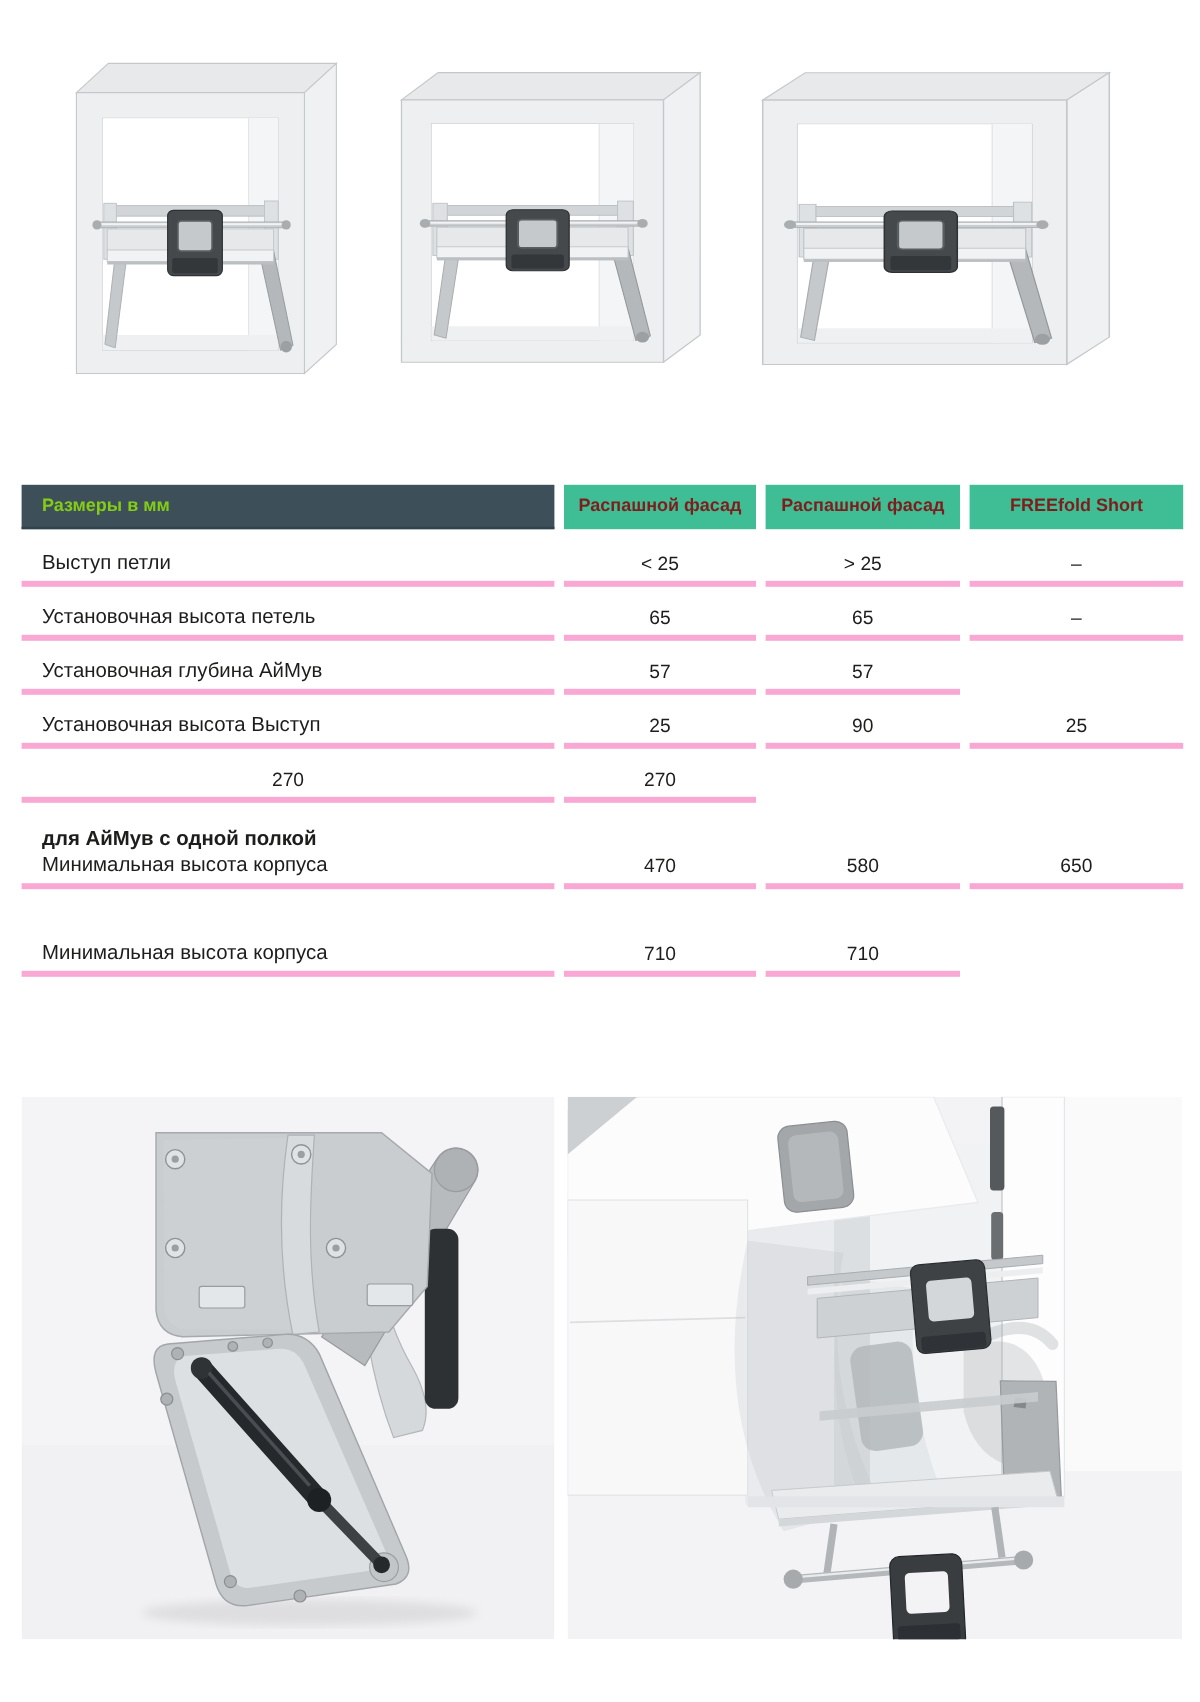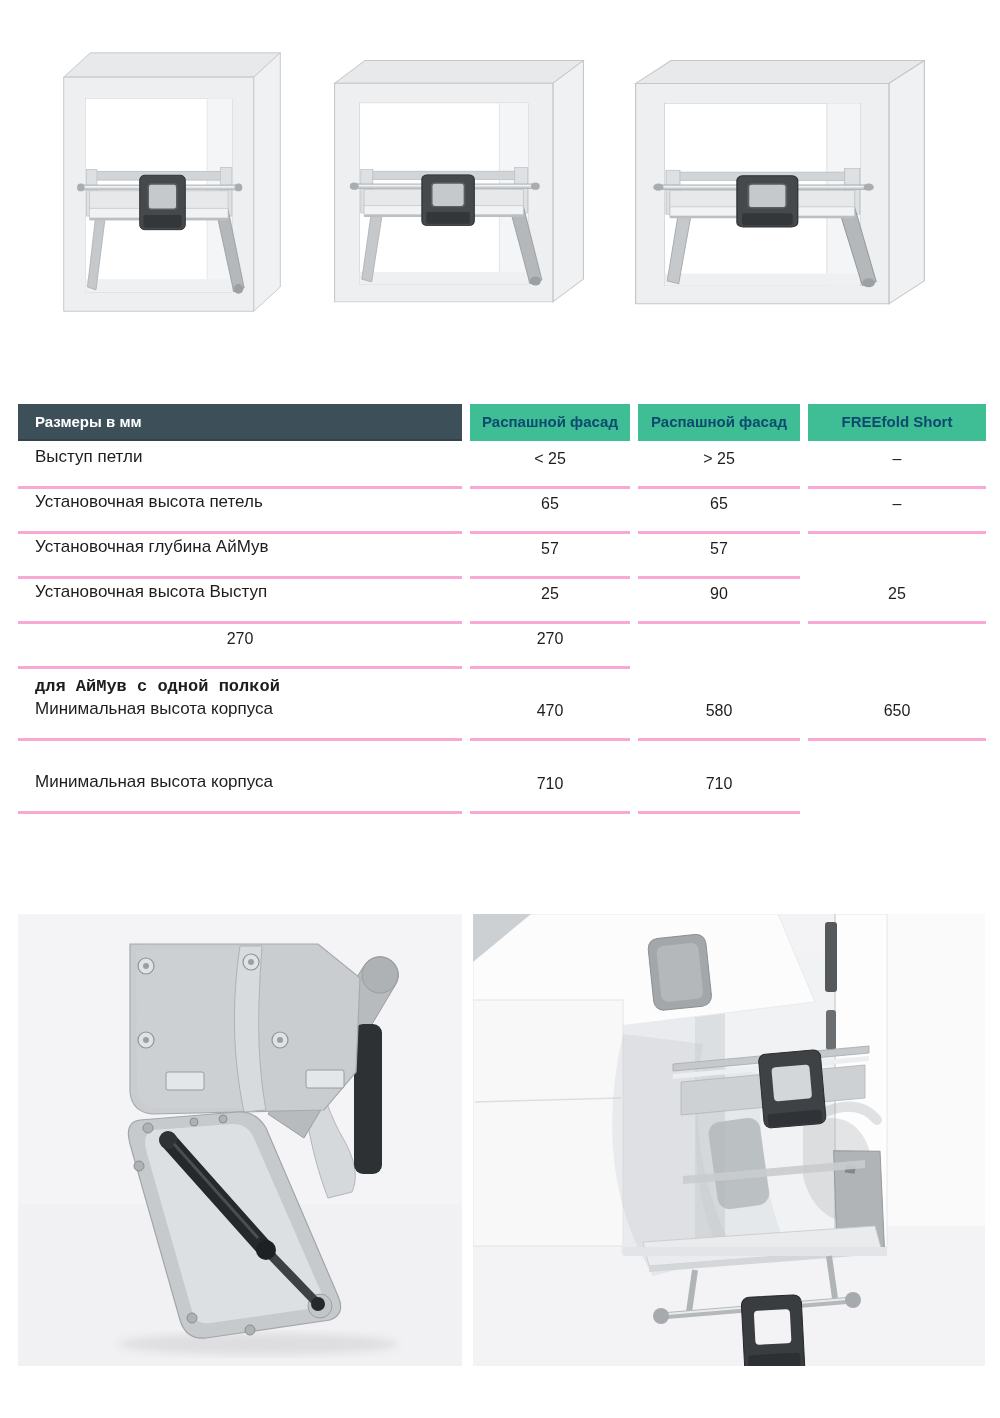--- a/index.html
+++ b/index.html
@@ -18,37 +18,37 @@
   .cab3{left:628px;top:56px;width:304px;height:256px;}
   .photo-left{left:18px;top:914px;width:444px;height:452px;}
   .photo-right{left:473px;top:914px;width:512px;height:452px;}
 
   
   .dims-table{position:absolute;left:18px;top:404px;width:968px;}
   .trow{display:grid;grid-template-columns:444px 160px 162px 178px;column-gap:8px;}
   .thead{height:35px;}
   .hlabel{
     background:var(--dark-bg,#3D5059);
-    color:#ffffff;font-size:15px;font-weight:bold;
+    color:#84cc16;font-size:15px;font-weight:bold;
     line-height:35px;padding-left:17px;
     border-bottom:2px solid #32434b;box-sizing:border-box;
   }
   .hcol{
     background:var(--green-bg,#3FBE95);
-    color:#0c4a6e;font-size:15px;font-weight:bold;
+    color:#7f1d1d;font-size:15px;font-weight:bold;
     line-height:35px;text-align:center;
   }
   .cell{
-    border-bottom:3px solid #f9a8d4;
+    border-bottom:5px solid #f9a8d4;
     display:flex;flex-direction:column;justify-content:flex-end;
-    box-sizing:border-box;padding-bottom:18px;
+    box-sizing:border-box;padding-bottom:4px;
   }
   .cell.label{padding-left:17px;font-size:17px;line-height:22px;}
   .cell.val{align-items:center;font-size:16px;text-align:right;}
-  .row-title{font-weight:bold;font-family:Liberation Mono, monospace;}
+  .row-title{font-weight:bold;}
   .row-title:empty{display:none;}
   .rh50{height:50px;}
   .rh45{height:45px;}
   .rh72{height:72px;}
   .rh73{height:73px;}
   .defs-svg{position:absolute;width:0;height:0;}
 </style>
 </head>
 <body>
 

